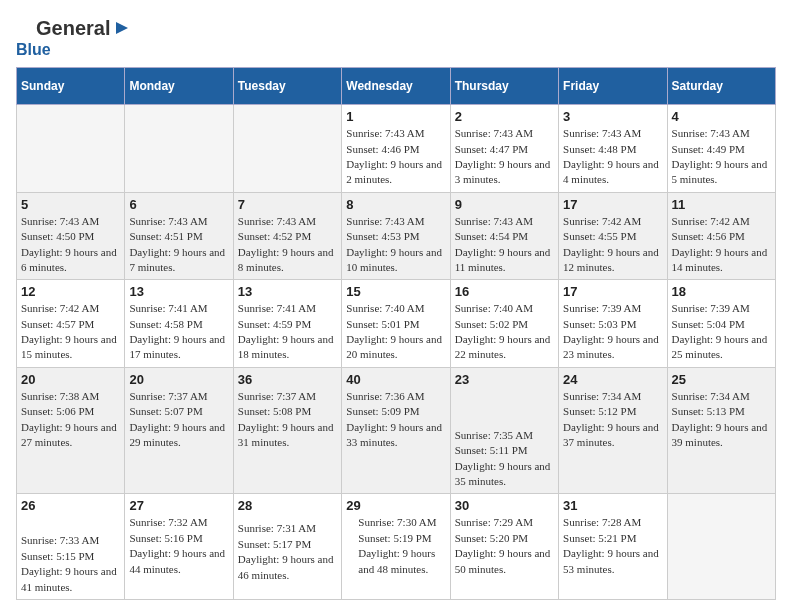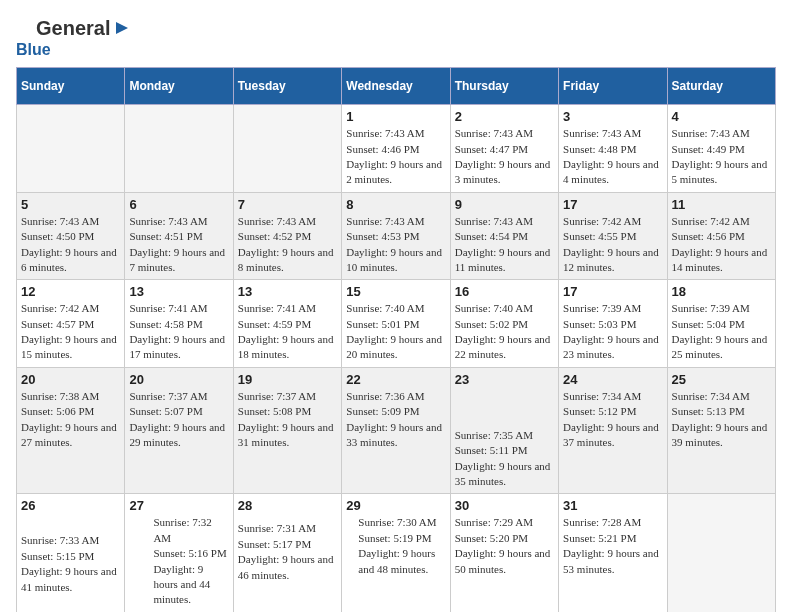--- a/index.html
+++ b/index.html
@@ -234,27 +234,27 @@
 Sunset: 5:06 PM
 Daylight: 9 hours and 27 minutes.</div>
         </td>
         <td>
           <span class="day-number">20</span>
           <div class="day-info" style="white-space: pre-line;">Sunrise: 7:37 AM
 Sunset: 5:07 PM
 Daylight: 9 hours and 29 minutes.</div>
         </td>
         <td>
-          <span class="day-number">19</span>
+          <span class="day-number">36</span>
           <div class="day-info" style="white-space: pre-line;">Sunrise: 7:37 AM
 Sunset: 5:08 PM
 Daylight: 9 hours and 31 minutes.</div>
         </td>
         <td>
-          <span class="day-number">22</span>
+          <span class="day-number">40</span>
           <div class="day-info" style="white-space: pre-line;">Sunrise: 7:36 AM
 Sunset: 5:09 PM
 Daylight: 9 hours and 33 minutes.</div>
         </td>
         <td>
           <span class="day-number">23</span>
           <div class="day-info" style="white-space: pre-line; margin-top: 41px;">Sunrise: 7:35 AM
 Sunset: 5:11 PM
 Daylight: 9 hours and 35 minutes.</div>
         </td>
@@ -273,21 +273,21 @@
       </tr>
       <tr>
         <td>
           <span class="day-number">26</span>
           <div class="day-info" style="white-space: pre-line; margin-top: 20px;">Sunrise: 7:33 AM
 Sunset: 5:15 PM
 Daylight: 9 hours and 41 minutes.</div>
         </td>
         <td>
           <span class="day-number">27</span>
-          <div class="day-info" style="white-space: pre-line; margin-left: 24px;">Sunrise: 7:32 AM
+          <div class="day-info" style="white-space: pre-line;">Sunrise: 7:32 AM
 Sunset: 5:16 PM
 Daylight: 9 hours and 44 minutes.</div>
         </td>
         <td>
           <span class="day-number">28</span>
           <div class="day-info" style="white-space: pre-line; margin-top: 8px;">Sunrise: 7:31 AM
 Sunset: 5:17 PM
 Daylight: 9 hours and 46 minutes.</div>
         </td>
         <td>

